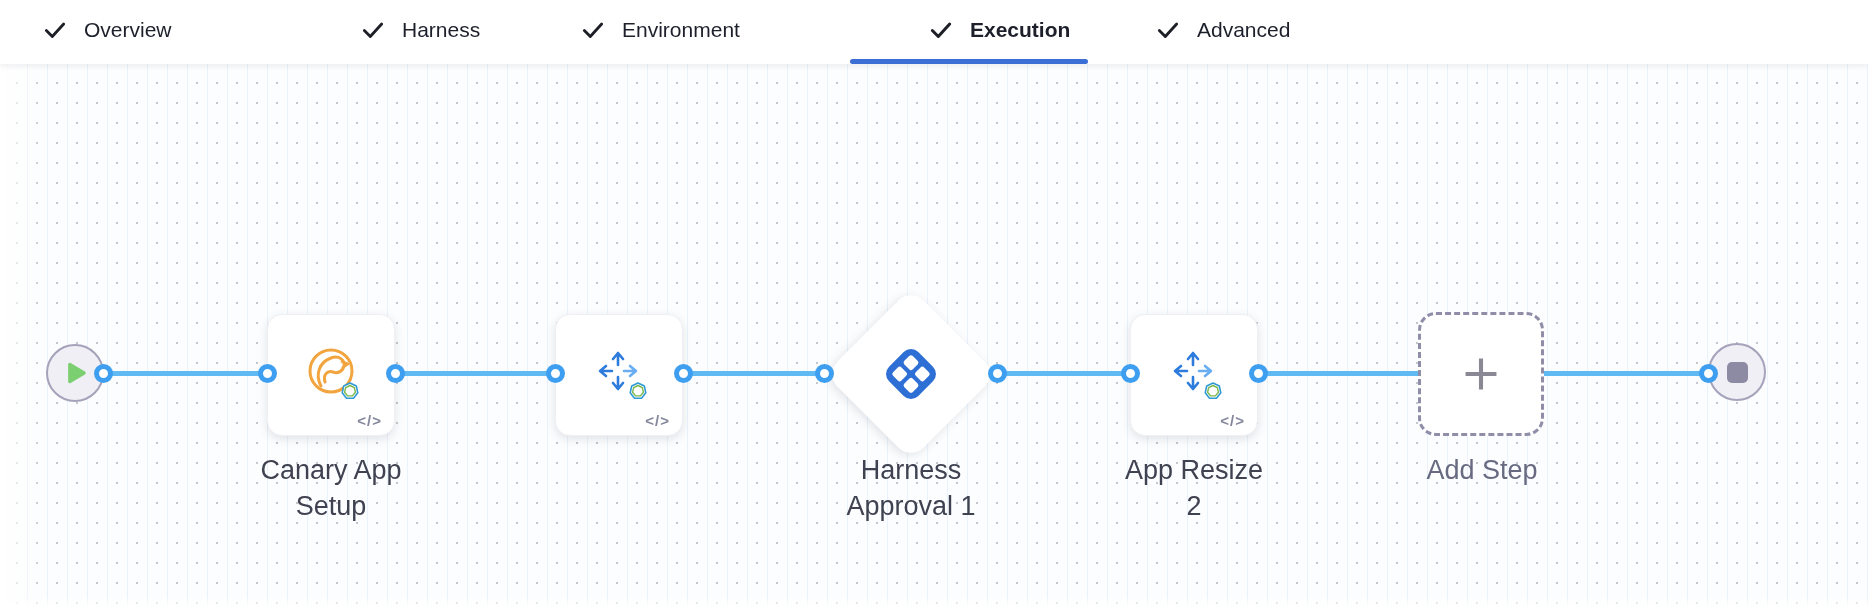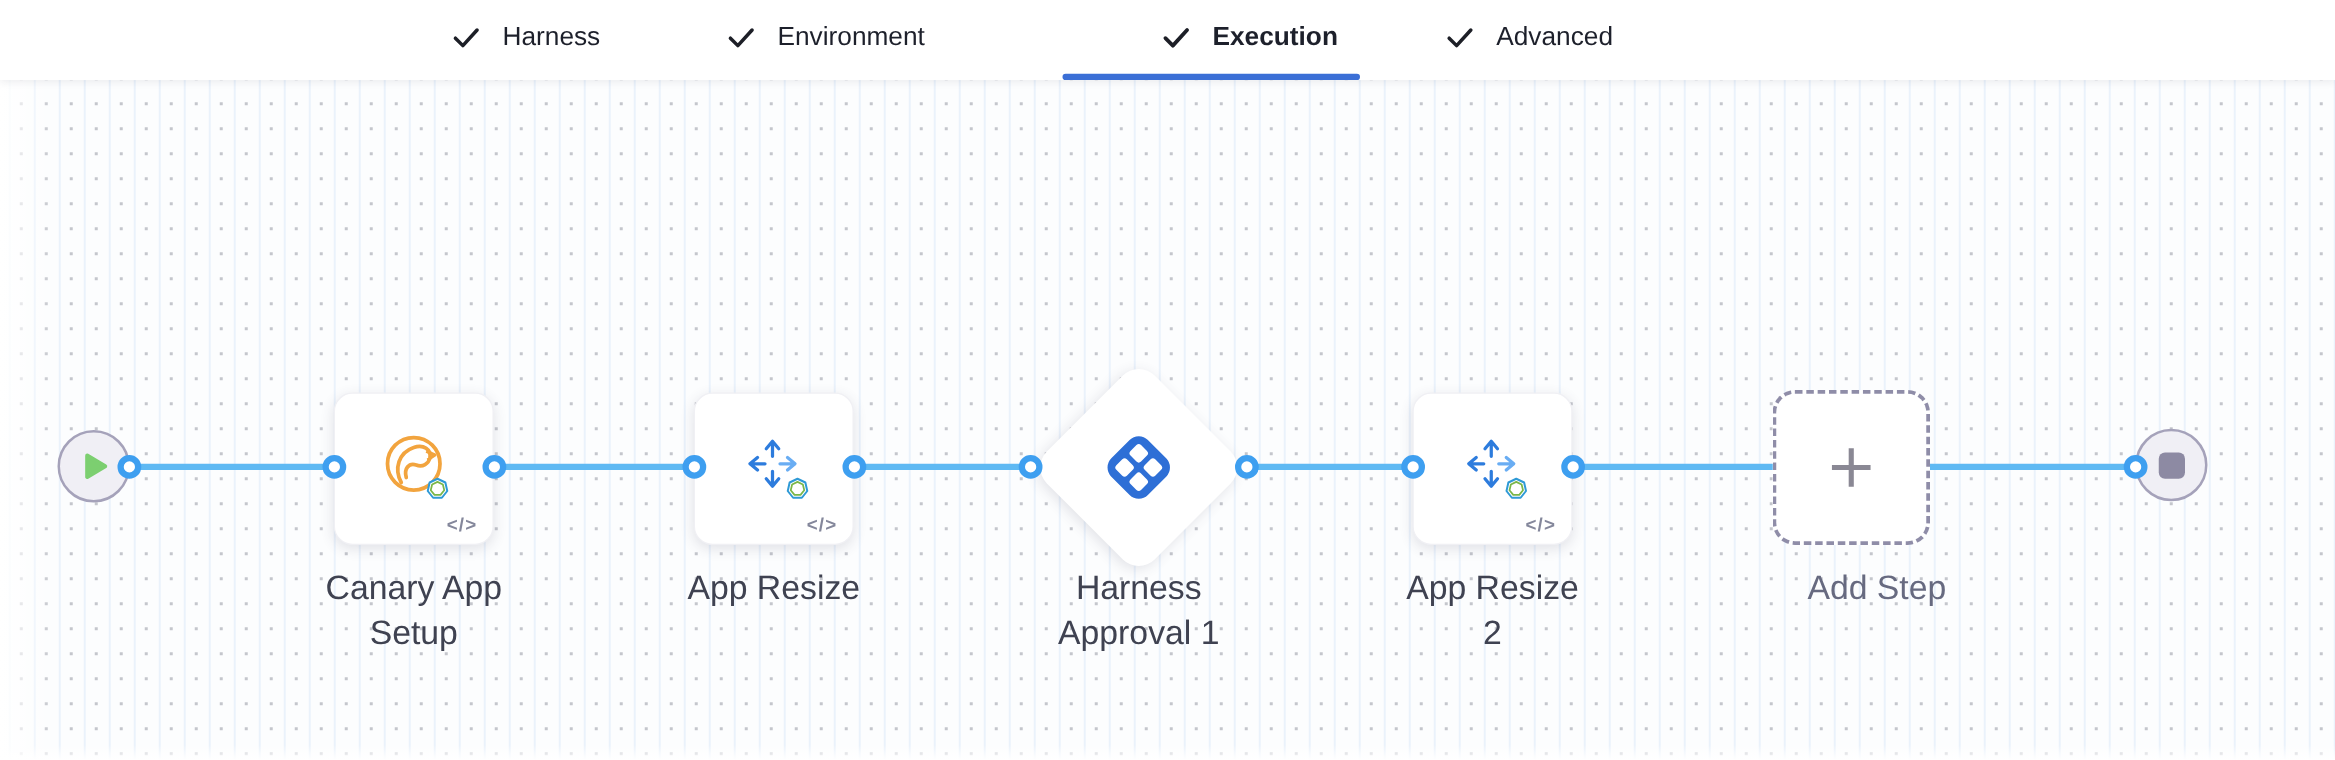--- a/index.html
+++ b/index.html
@@ -58,28 +58,34 @@
                 pointer-events:none;}
 
   
   .add-step{position:absolute;left:1418px;top:248px;width:126px;height:124px;background:#fff;
             border:3px dashed #8f8da8;border-radius:18px;box-sizing:border-box;
             display:flex;align-items:center;justify-content:center;z-index:2;cursor:pointer;}
 
   
   .step-label{position:absolute;top:388px;width:150px;text-align:center;font-size:27px;
               line-height:36px;color:#3f4251;z-index:2;}
-  .step-label.muted{color:#676a80;text-align:right;}
+  .step-label.muted{color:#676a80;}
 </style>
 </head>
 <body>
 
 <div class="screen">
 
   <div class="tabbar">
+    <div class="tab" style="left:42px">
+      <svg width="26" height="26" viewBox="0 0 24 24">
+          <path d="M4 12.5 L9.5 18 L20 6.5" stroke="#1d1f27" stroke-width="2.6" fill="none" stroke-linecap="round" stroke-linejoin="round"></path>
+        </svg>
+      <span class="lbl">Overview</span>
+    </div>
     <div class="tab" style="left:360px">
       <svg width="26" height="26" viewBox="0 0 24 24">
           <path d="M4 12.5 L9.5 18 L20 6.5" stroke="#1d1f27" stroke-width="2.6" fill="none" stroke-linecap="round" stroke-linejoin="round"></path>
         </svg>
       <span class="lbl">Harness</span>
     </div>
     <div class="tab" style="left:580px">
       <svg width="26" height="26" viewBox="0 0 24 24">
           <path d="M4 12.5 L9.5 18 L20 6.5" stroke="#1d1f27" stroke-width="2.6" fill="none" stroke-linecap="round" stroke-linejoin="round"></path>
         </svg>
@@ -185,21 +191,20 @@
     <div class="port" style="left:386px"></div>
     <div class="port" style="left:546px"></div>
     <div class="port" style="left:674px"></div>
     <div class="port" style="left:815px"></div>
     <div class="port" style="left:988px"></div>
     <div class="port" style="left:1121px"></div>
     <div class="port" style="left:1249px"></div>
     <div class="port" style="left:1699px"></div>
 
     <div class="step-label" style="left:256px">Canary App Setup</div>
-    <div class="step-label" style="left:544px">App Resize</div>
     <div class="step-label" style="left:836px">Harness Approval 1</div>
     <div class="step-label" style="left:1119px">App Resize 2</div>
     <div class="step-label muted" style="left:1407px">Add Step</div>
 
     <div class="fade-left"></div>
     <div class="fade-bottom"></div>
   </div>
 
 </div>
 

